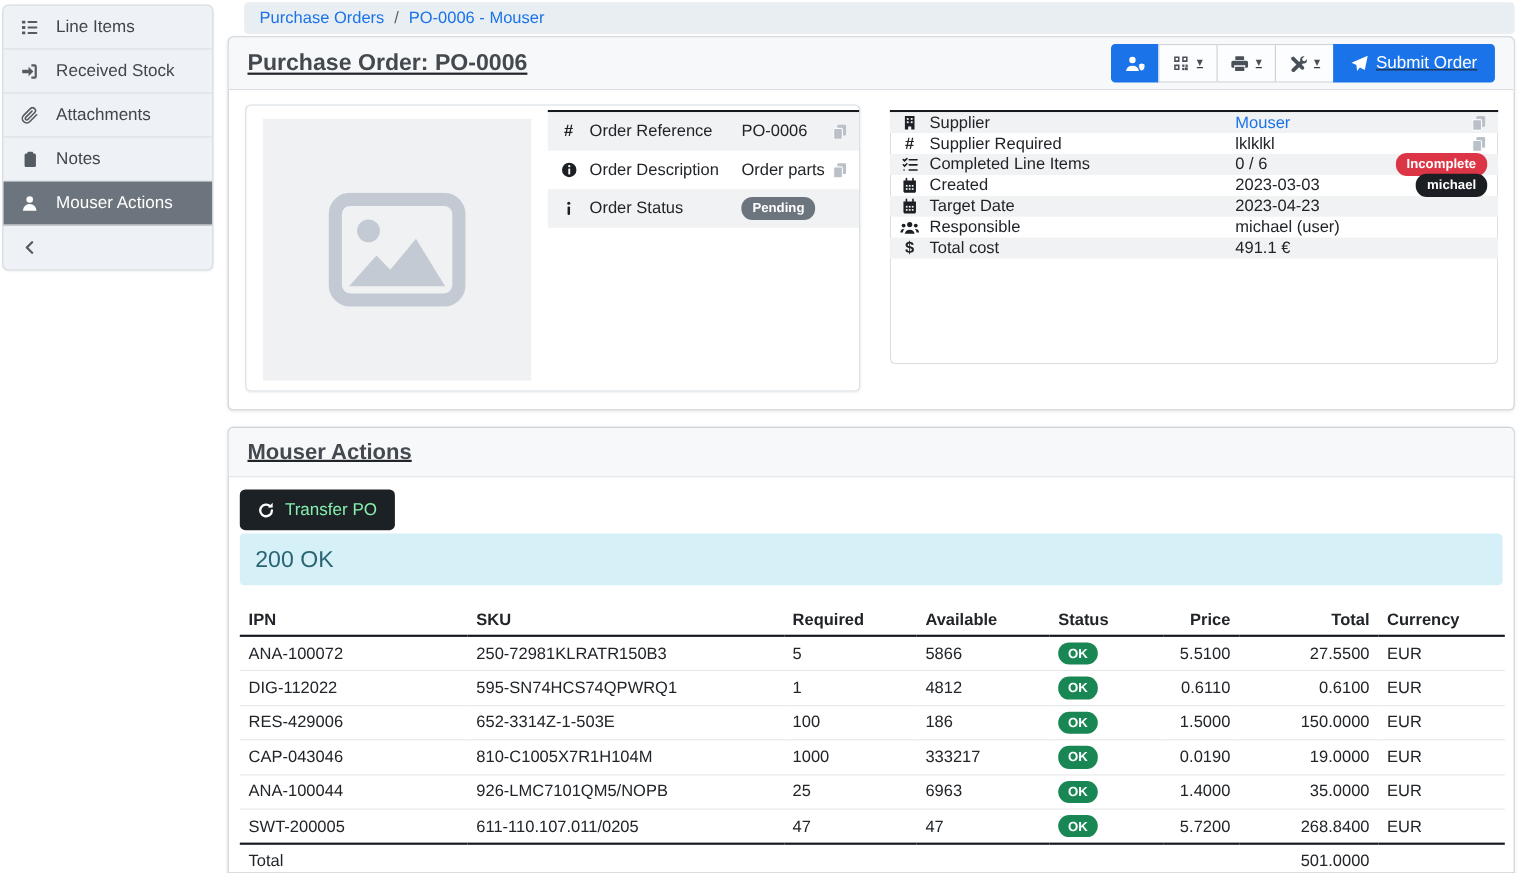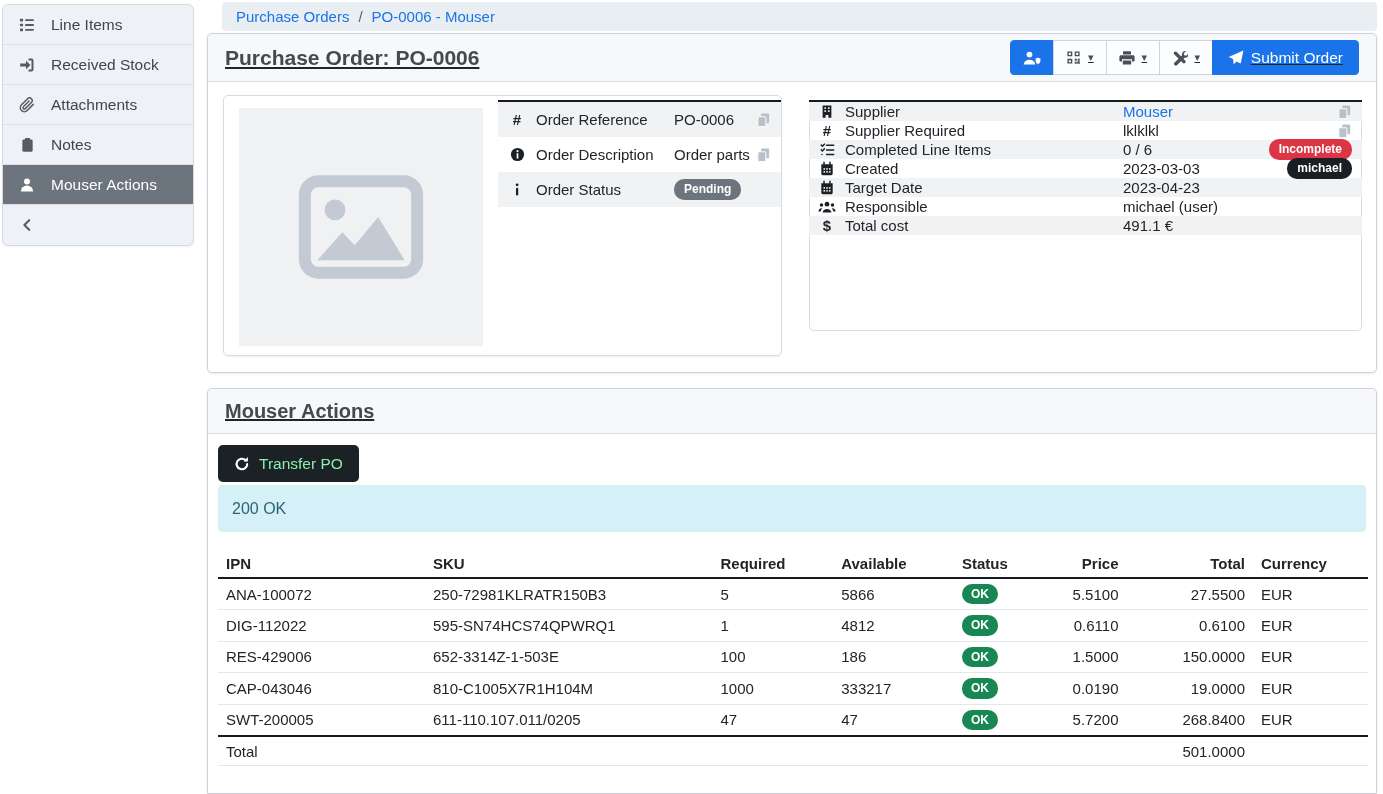--- a/index.html
+++ b/index.html
@@ -76,21 +76,21 @@
   .badge-gray { background:#6c757d; }
   .badge-red { background:#dc3545;text-align:right; }
   .badge-black { background:#1b1f23; }
   .badge-green { background:#198754; padding:3px 9px; }
 
   
   .actions-body { padding:11px 10px 0 10px; }
   .btn-dark { display:inline-flex; align-items:center; gap:9px; height:37px; padding:0 16px;
     background:#1c2126; color:#86efac; font-size:15.5px; border:none; border-radius:5px; cursor:pointer; }
   .alert-info { margin-top:3px; height:47px; background:#d6f0f8; border-radius:4px;
-    display:flex; align-items:center; padding-left:14px; color:#2b6472; font-size:16px; }
+    display:flex; align-items:center; padding-left:14px; color:#2b6472; font-size:21px; }
 
   
   table.items { width:1150px; margin-top:18px; border-collapse:collapse; font-size:15px; }
   table.items th { text-align:left; font-weight:700; padding:5px 8px; height:28px;
     border-bottom:2px solid #16191d; color:#212529; }
   table.items td { padding:5px 8px; height:30px; border-bottom:1px solid #e4e7ea; }
   table.items .num { text-align:right; }
   table.items tfoot td { border-top:2px solid #16191d; border-bottom:1px solid #e4e7ea; }
   svg { display:block; }
 </style>
@@ -466,20 +466,30 @@
             <td>CAP-043046</td>
             <td>810-C1005X7R1H104M</td>
             <td>1000</td>
             <td>333217</td>
             <td><span class="badge badge-green">OK</span></td>
             <td class="num">0.0190</td>
             <td class="num">19.0000</td>
             <td>EUR</td>
           </tr>
           <tr>
+            <td>ANA-100044</td>
+            <td>926-LMC7101QM5/NOPB</td>
+            <td>25</td>
+            <td>6963</td>
+            <td><span class="badge badge-green">OK</span></td>
+            <td class="num">1.4000</td>
+            <td class="num">35.0000</td>
+            <td>EUR</td>
+          </tr>
+          <tr>
             <td>SWT-200005</td>
             <td>611-110.107.011/0205</td>
             <td>47</td>
             <td>47</td>
             <td><span class="badge badge-green">OK</span></td>
             <td class="num">5.7200</td>
             <td class="num">268.8400</td>
             <td>EUR</td>
           </tr>
         </tbody>

